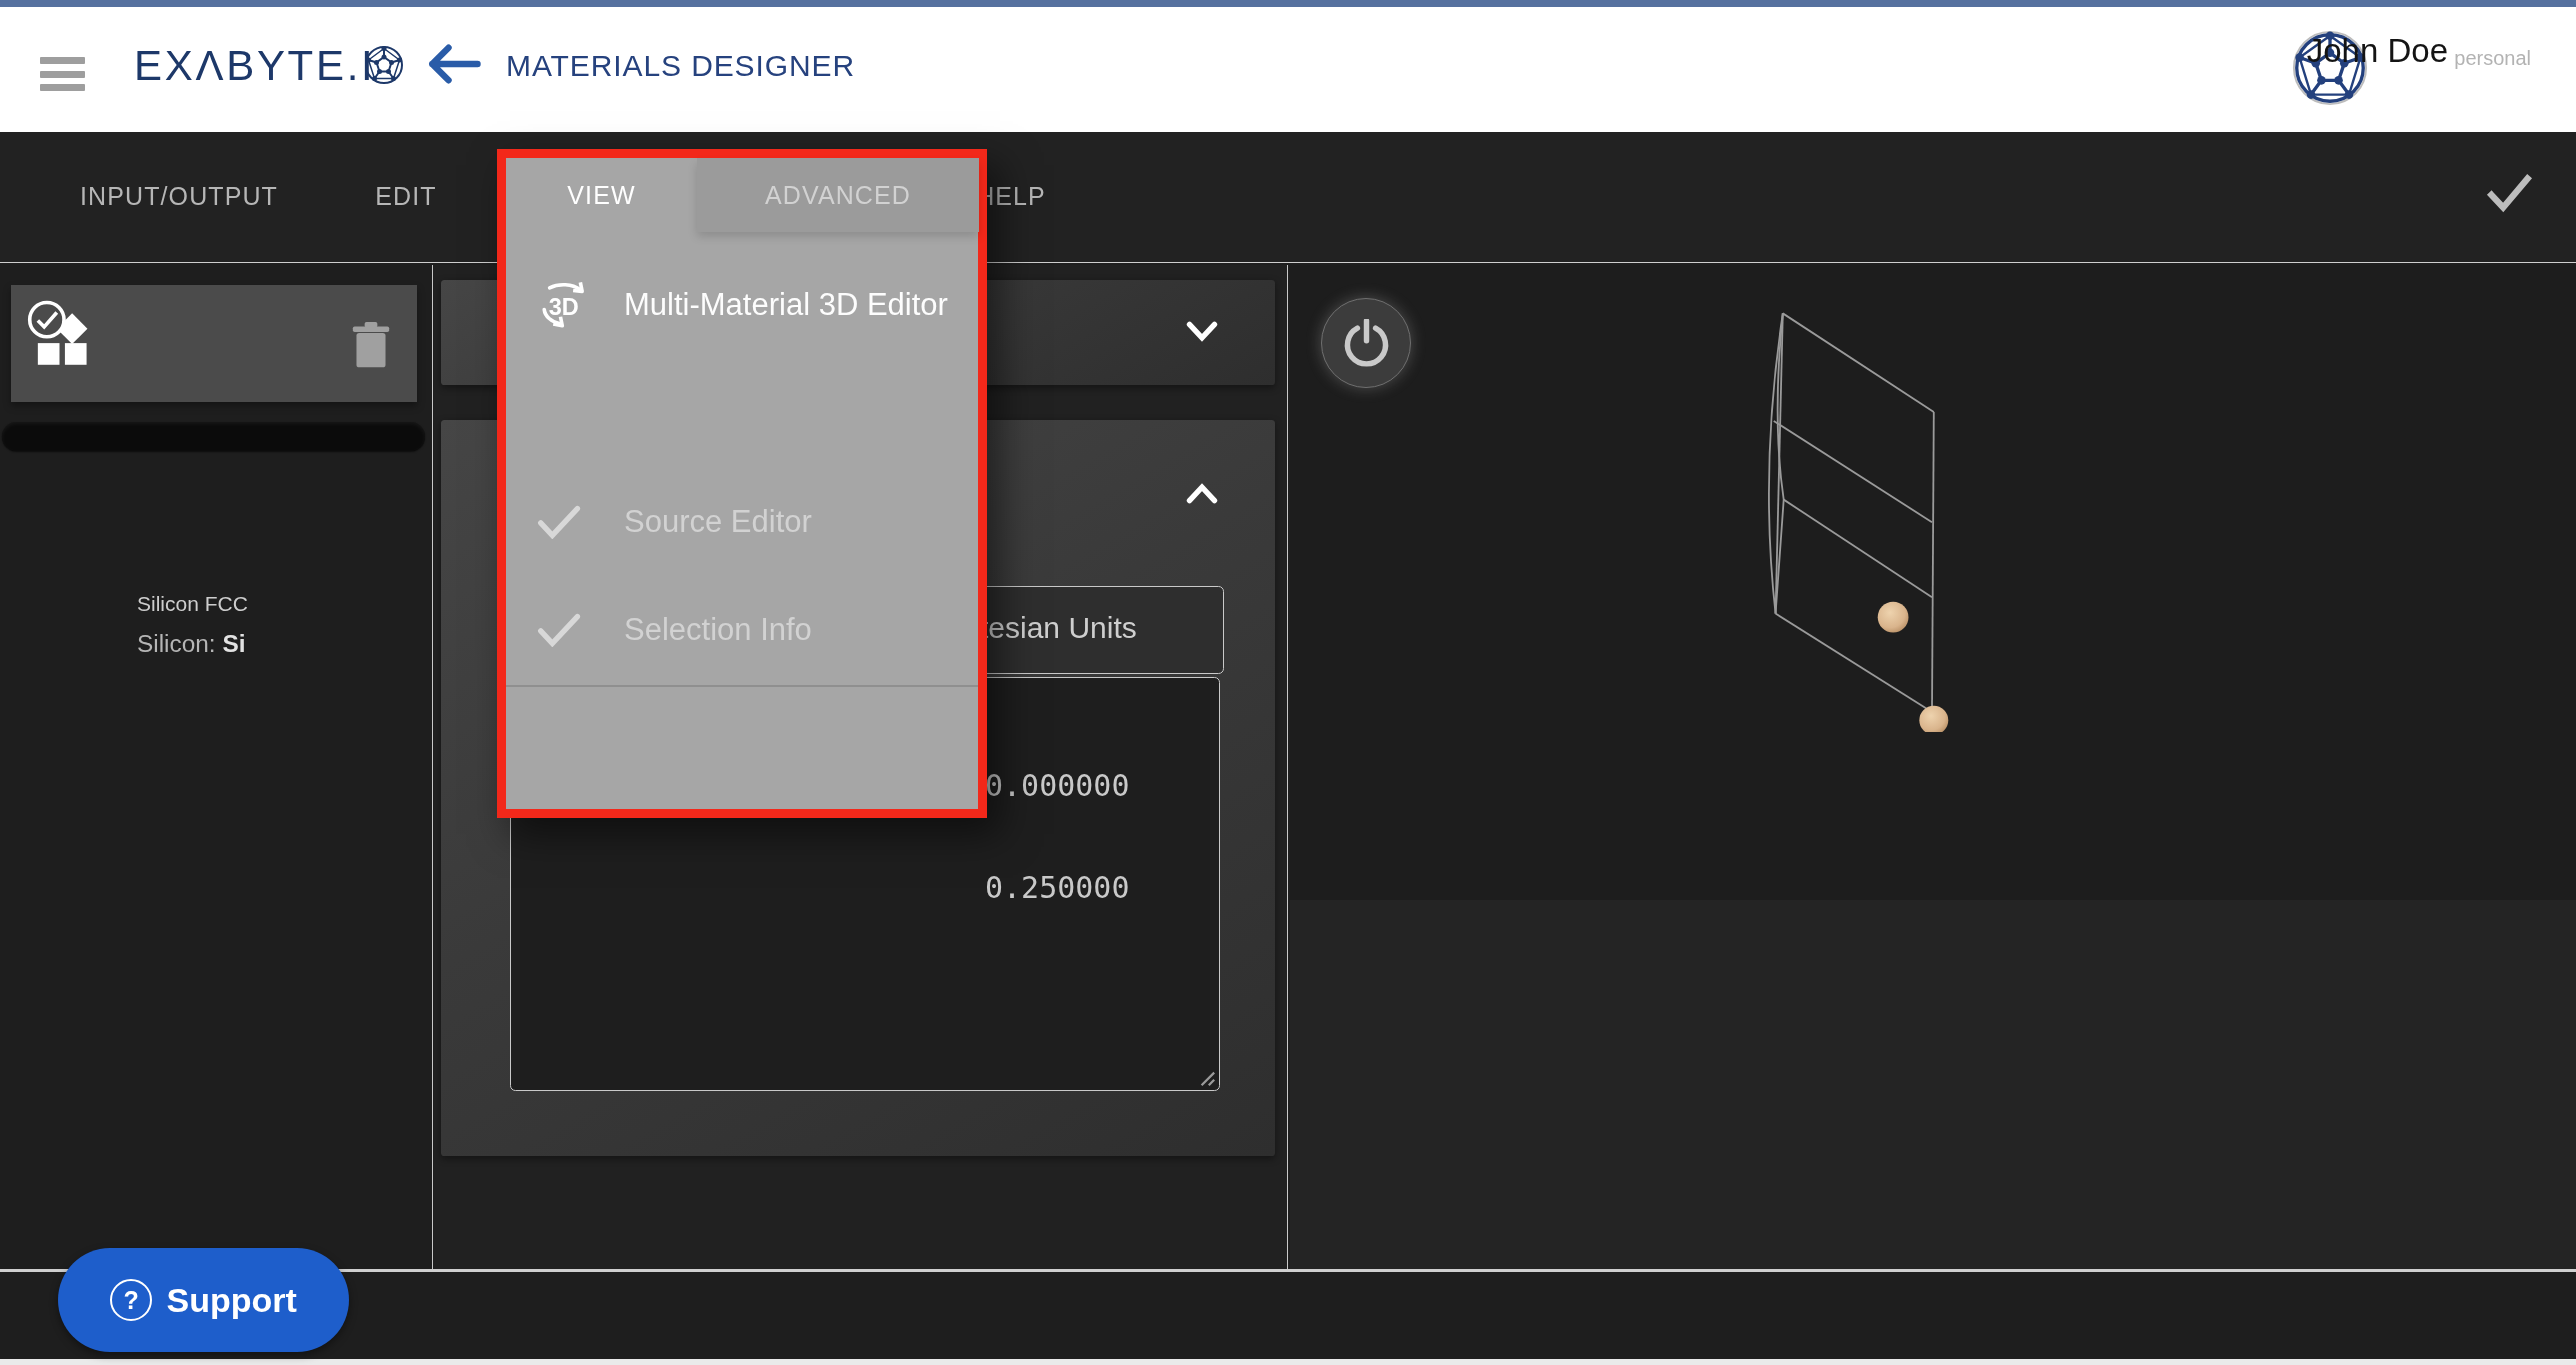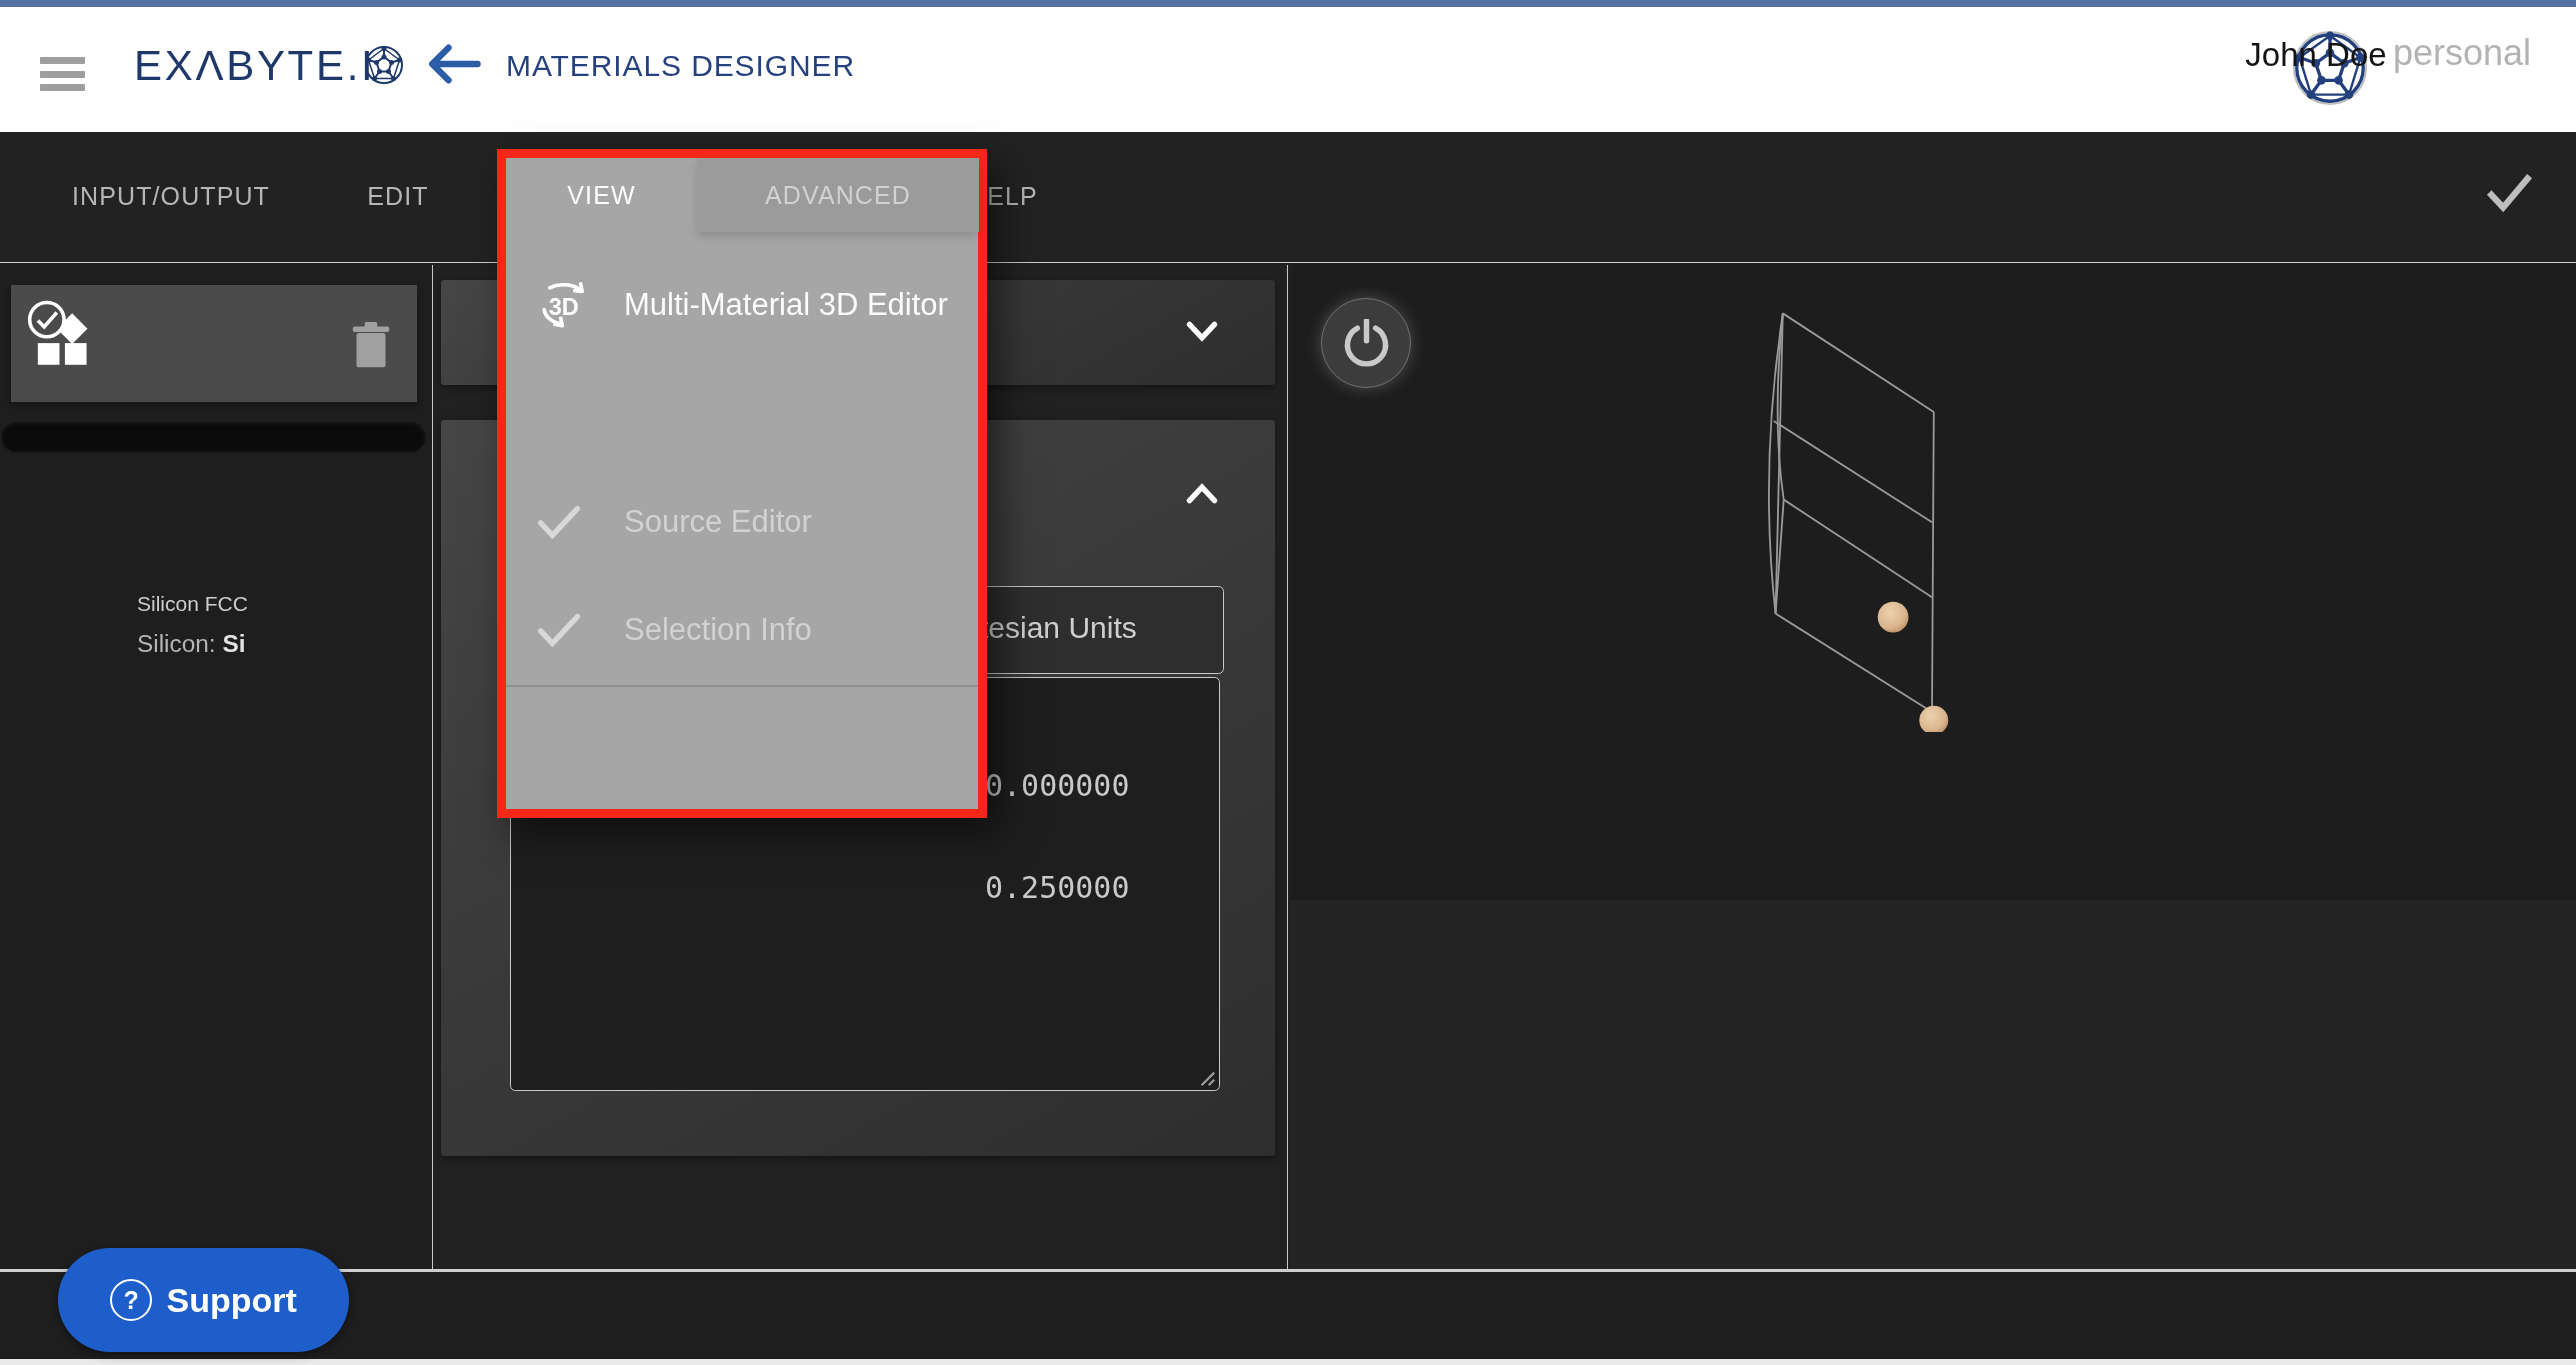--- a/index.html
+++ b/index.html
@@ -14,27 +14,27 @@
   #hamburger .bar{position:absolute;left:0;width:45px;height:7.2px;background:#9e9e9e;border-radius:0.9px;}
   #brand{left:134px;top:33px;height:51px;line-height:51px;font-size:42px;font-weight:500;
          letter-spacing:2.7px;color:#1d3869;}
   #brand-ball{left:364px;top:38px;width:40px;height:40px;}
   #back-arrow{left:425px;top:36px;width:58px;height:42px;cursor:pointer;}
   #page-title{left:506px;top:41px;height:36px;line-height:36px;font-size:30px;font-weight:500;
               letter-spacing:0.9px;color:#26427e;}
   #avatar{left:2292px;top:22.6px;width:76px;height:76px;cursor:pointer;}
   #user-block{right:45px;top:25px;display:flex;flex-direction:row;align-items:flex-end;gap:6.3px;}
   #user-name{font-size:33px;color:#141414;}
-  #user-account{font-size:36px;color:#b3b3b3;}
+  #user-account{font-size:20px;color:#b3b3b3;}
 
   
   #menubar{left:0;top:132px;width:2576px;height:131px;background:#222222;
            border-bottom:1.8px solid #cfcfcf;box-sizing:border-box;}
   .menu-tab{position:absolute;top:0;height:129px;line-height:129px;transform:translateX(-50%);
-            font-size:25px;letter-spacing:1.1px;color:#b6b6b6;cursor:pointer;white-space:nowrap;}
+            font-size:25px;letter-spacing:1.1px;color:#b6b6b6;cursor:pointer;white-space:nowrap;margin-left:8px;}
   #toolbar-check{left:2486px;top:173px;width:47px;height:40px;cursor:pointer;}
 
   
   #sidebar{left:0;top:265px;width:433px;height:1004px;background:#1e1e1e;
            border-right:1.8px solid #c9c9c9;box-sizing:border-box;}
   #middle-panel{left:434px;top:265px;width:854px;height:1004px;background:#212121;
                 border-right:1.8px solid #c9c9c9;box-sizing:border-box;}
   #viewer-panel{left:1290px;top:265px;width:1286px;height:1004px;background:#1d1d1d;}
   #viewer-bottom-strip{left:1290px;top:900px;width:1286px;height:369px;background:#242424;}
 

